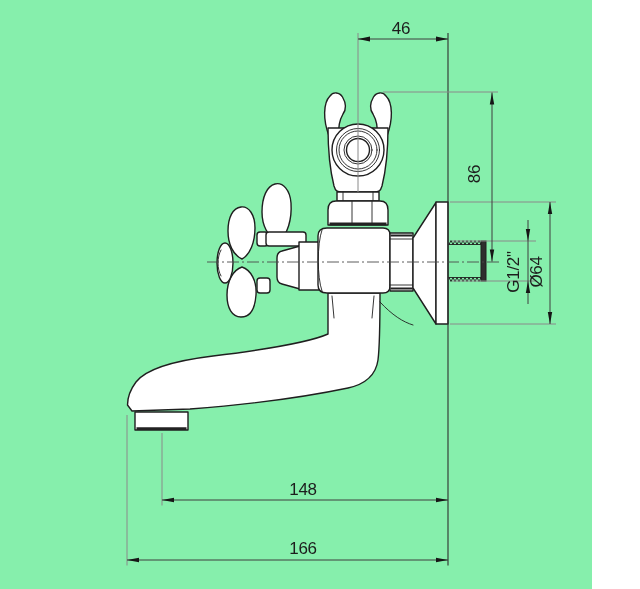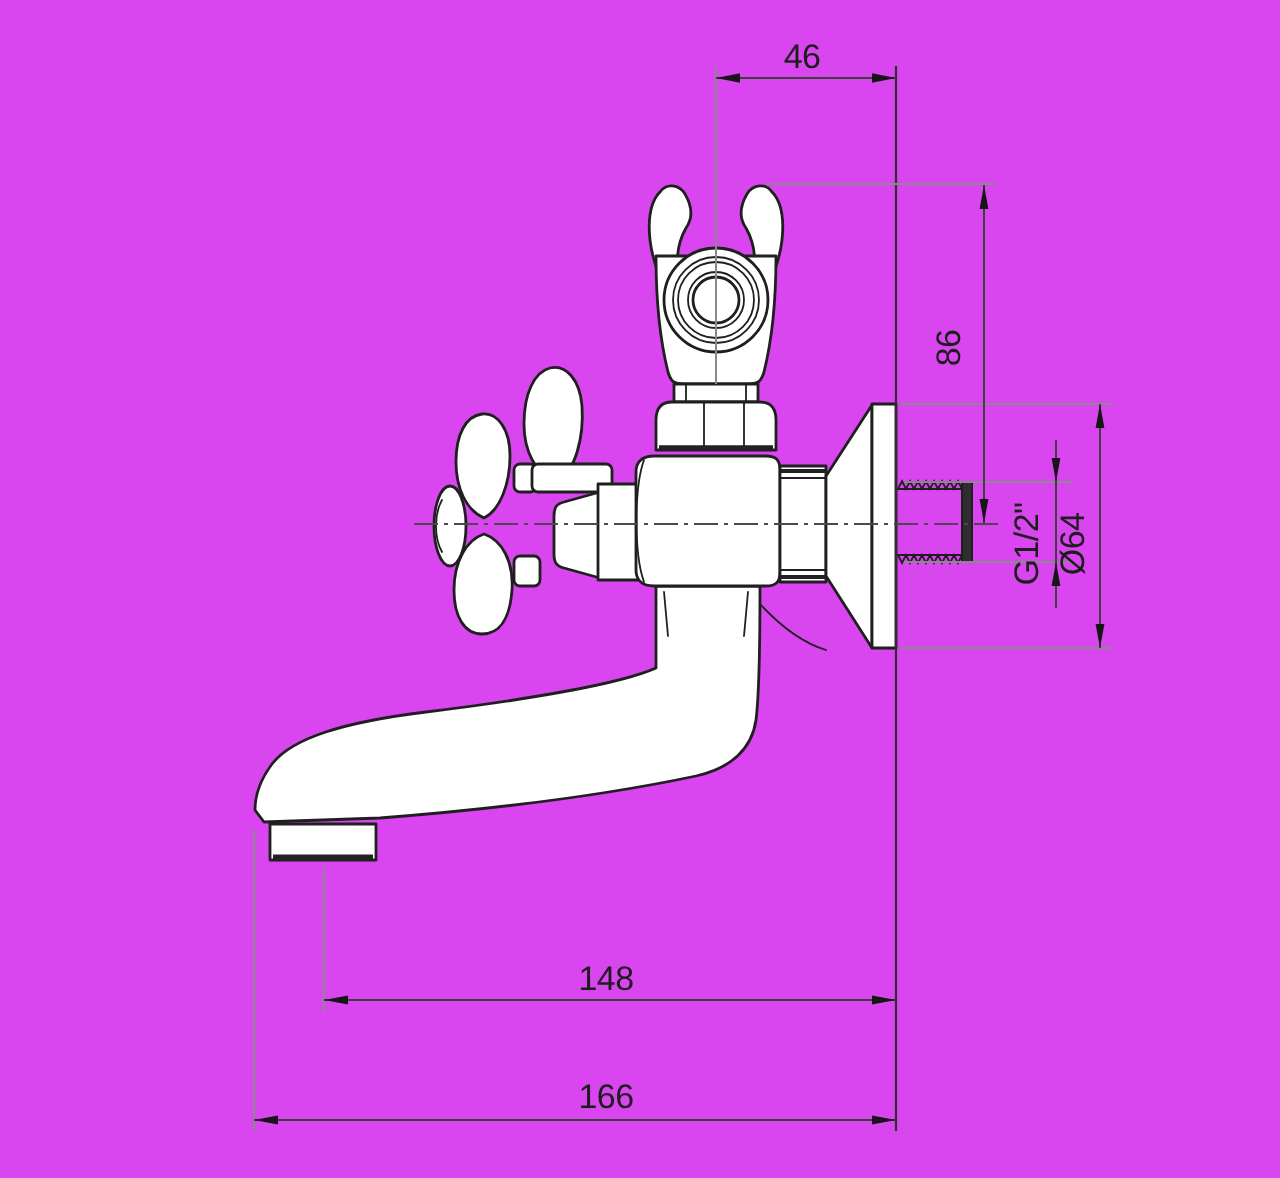--- a/index.html
+++ b/index.html
@@ -1,16 +1,16 @@
 <!DOCTYPE html>
 <html><head>
 <meta charset="utf-8">
 <style>
   html,body{margin:0;padding:0;background:#fff;}
-  .stage{position:relative;width:640px;height:589px;background:#d946ef;overflow:hidden;}
+  .stage{position:relative;width:592px;height:589px;background:#86efac;overflow:hidden;}
   svg{display:block;}
   .outline{fill:#ffffff;stroke:#1f1f1f;stroke-width:1.4;stroke-linejoin:round;stroke-linecap:round;}
   .thin{fill:none;stroke:#1f1f1f;stroke-width:0.9;stroke-linecap:round;}
   .thick{fill:none;stroke:#222222;stroke-width:2.8;stroke-linecap:butt;}
   .dim{stroke:#3f3f3f;stroke-width:1;fill:none;}
   .arrow{fill:#161616;stroke:none;}
   .ext{stroke:#8a8a8a;stroke-width:1;fill:none;}
   .wall{stroke:#2f2f2f;stroke-width:1.1;fill:none;}
   .center{stroke:#4a4a4a;stroke-width:0.9;fill:none;stroke-dasharray:12 3 2 3;}
   .dimtext{font-family:"Liberation Sans",sans-serif;font-size:17px;letter-spacing:-0.3px;fill:#1d1d1d;}

